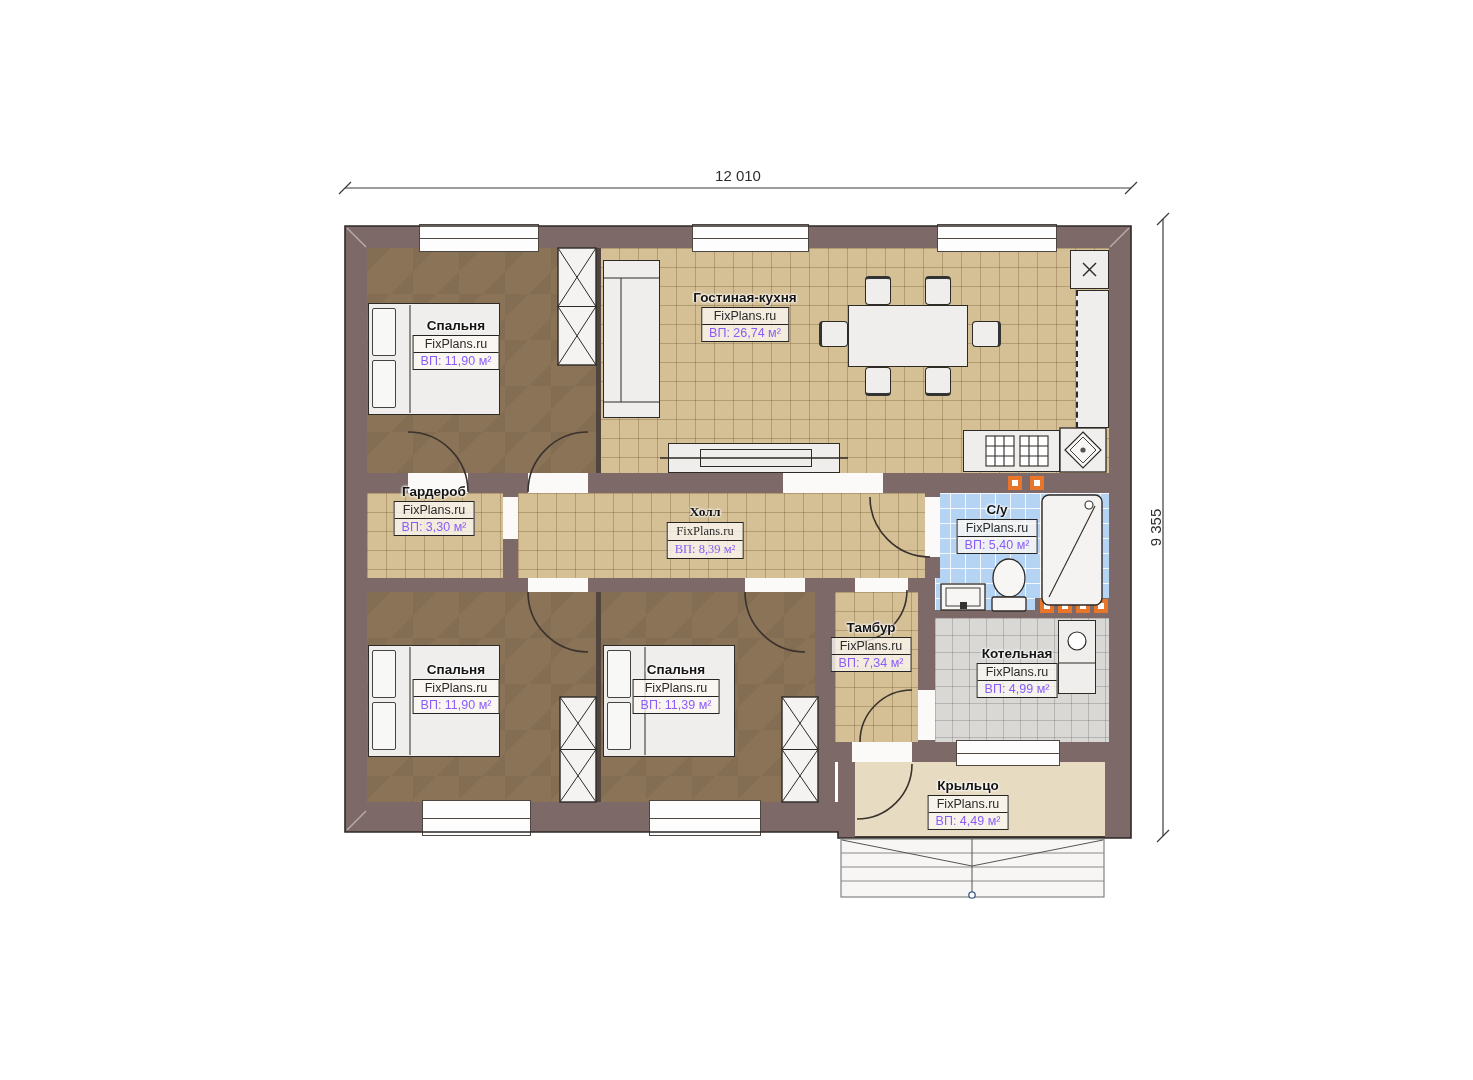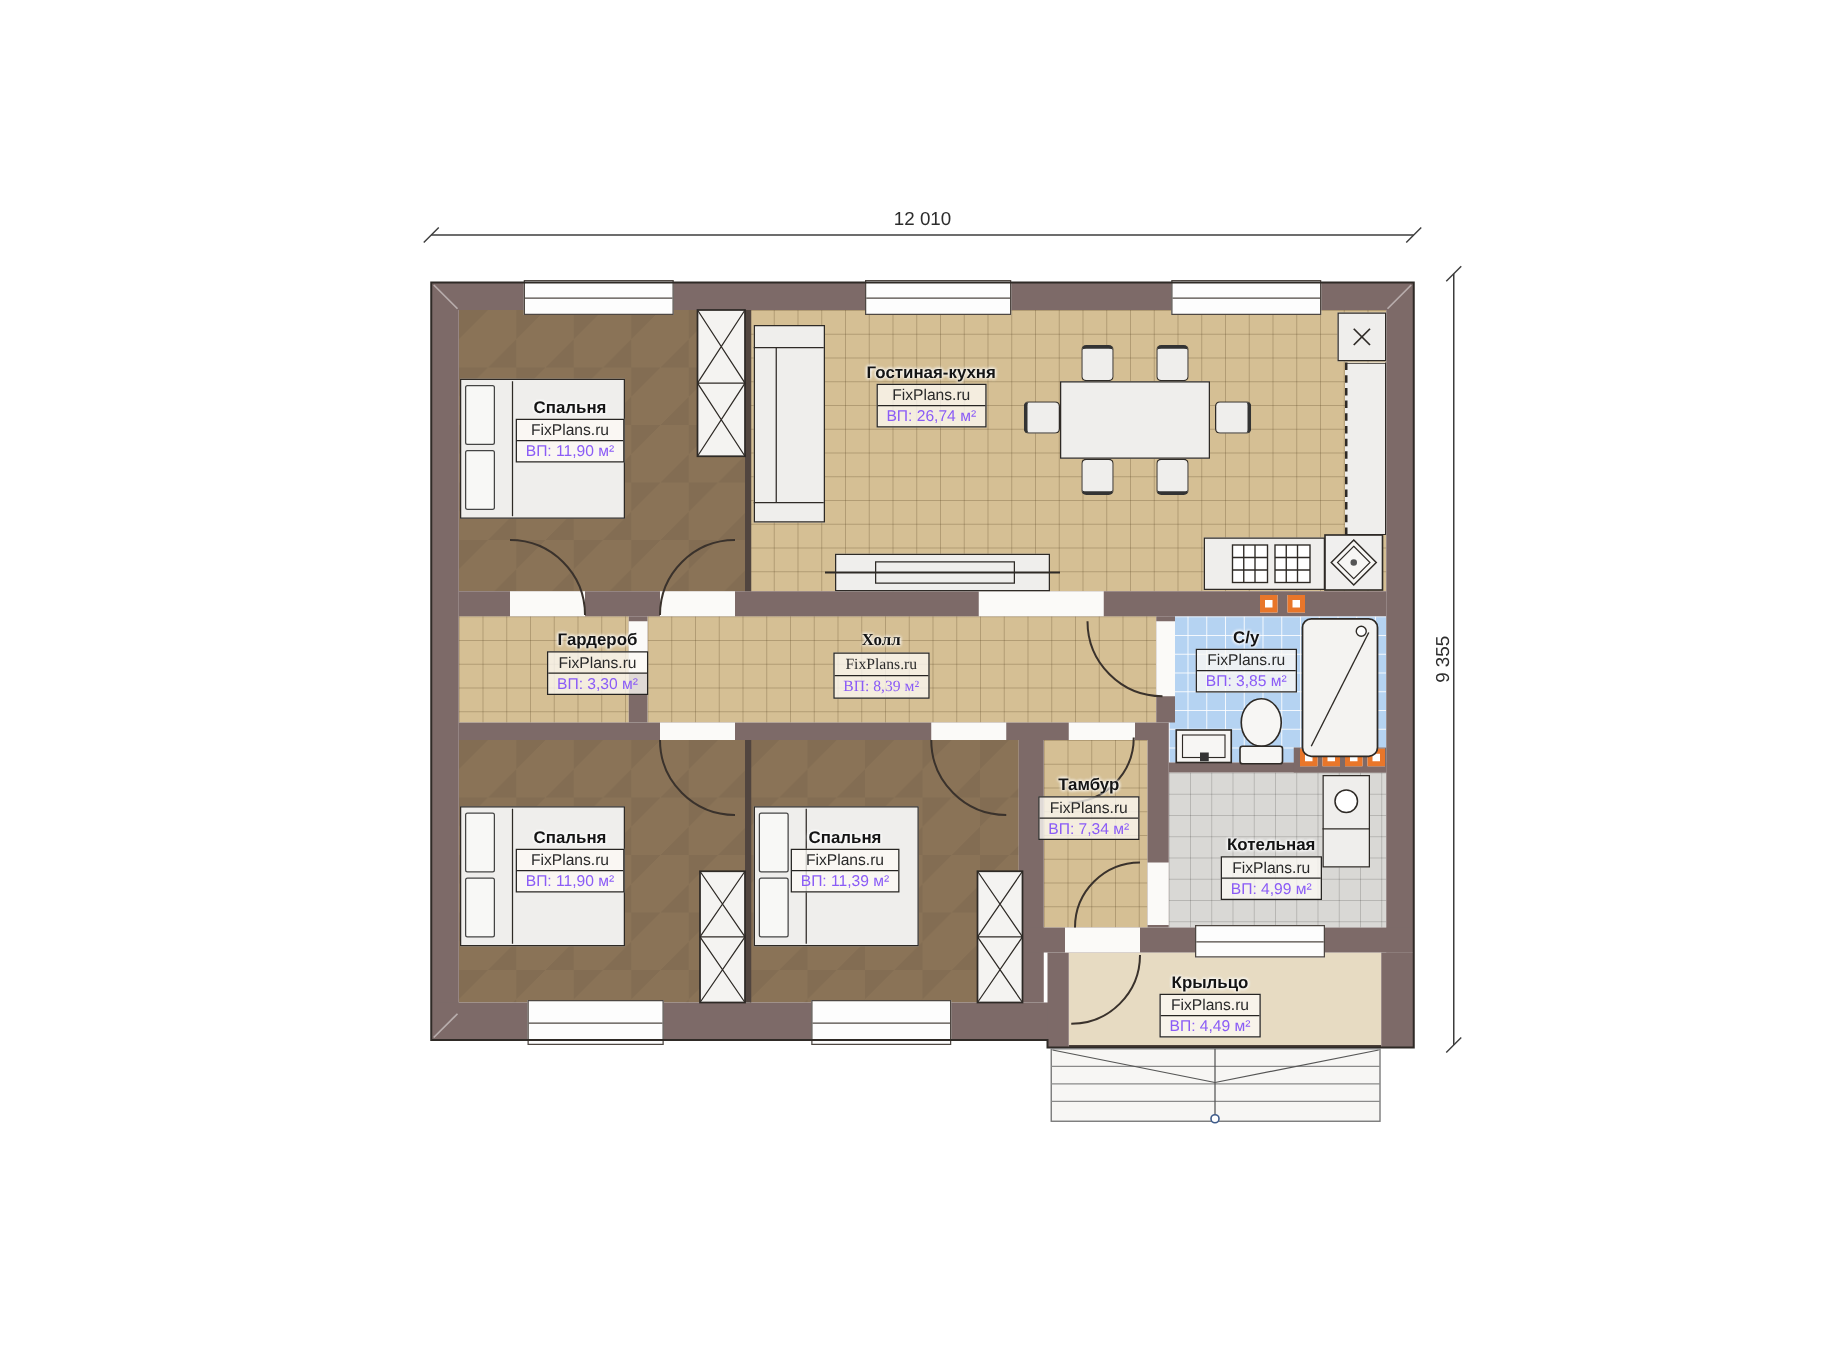--- a/index.html
+++ b/index.html
@@ -256,41 +256,41 @@
   </div>
 
   <div class="room-label" style="left:745px;top:290px;">
     <div class="room-name">Гостиная-кухня</div>
     <div class="label-box">
       <div class="label-wm">FixPlans.ru</div>
       <div class="label-area">ВП: 26,74 м²</div>
     </div>
   </div>
 
-  <div class="room-label" style="left:434px;top:504px;margin-left:44px;">
+  <div class="room-label" style="left:434px;top:484px;">
     <div class="room-name">Гардероб</div>
     <div class="label-box">
       <div class="label-wm">FixPlans.ru</div>
       <div class="label-area">ВП: 3,30 м²</div>
     </div>
   </div>
 
   <div class="room-label" style="left:705px;top:504px;font-family:Liberation Serif, serif;">
     <div class="room-name">Холл</div>
     <div class="label-box">
       <div class="label-wm">FixPlans.ru</div>
       <div class="label-area">ВП: 8,39 м²</div>
     </div>
   </div>
 
   <div class="room-label" style="left:997px;top:502px;">
     <div class="room-name">С/у</div>
     <div class="label-box">
       <div class="label-wm">FixPlans.ru</div>
-      <div class="label-area">ВП: 3,85 м²</div>
+      <div class="label-area">ВП: 5,40 м²</div>
     </div>
   </div>
 
   <div class="room-label" style="left:456px;top:662px;">
     <div class="room-name">Спальня</div>
     <div class="label-box">
       <div class="label-wm">FixPlans.ru</div>
       <div class="label-area">ВП: 11,90 м²</div>
     </div>
   </div>
@@ -304,21 +304,21 @@
   </div>
 
   <div class="room-label" style="left:871px;top:620px;">
     <div class="room-name">Тамбур</div>
     <div class="label-box">
       <div class="label-wm">FixPlans.ru</div>
       <div class="label-area">ВП: 7,34 м²</div>
     </div>
   </div>
 
-  <div class="room-label" style="left:1017px;top:668px;">
+  <div class="room-label" style="left:1017px;top:646px;">
     <div class="room-name">Котельная</div>
     <div class="label-box">
       <div class="label-wm">FixPlans.ru</div>
       <div class="label-area">ВП: 4,99 м²</div>
     </div>
   </div>
 
   <div class="room-label" style="left:968px;top:778px;">
     <div class="room-name">Крыльцо</div>
     <div class="label-box">

